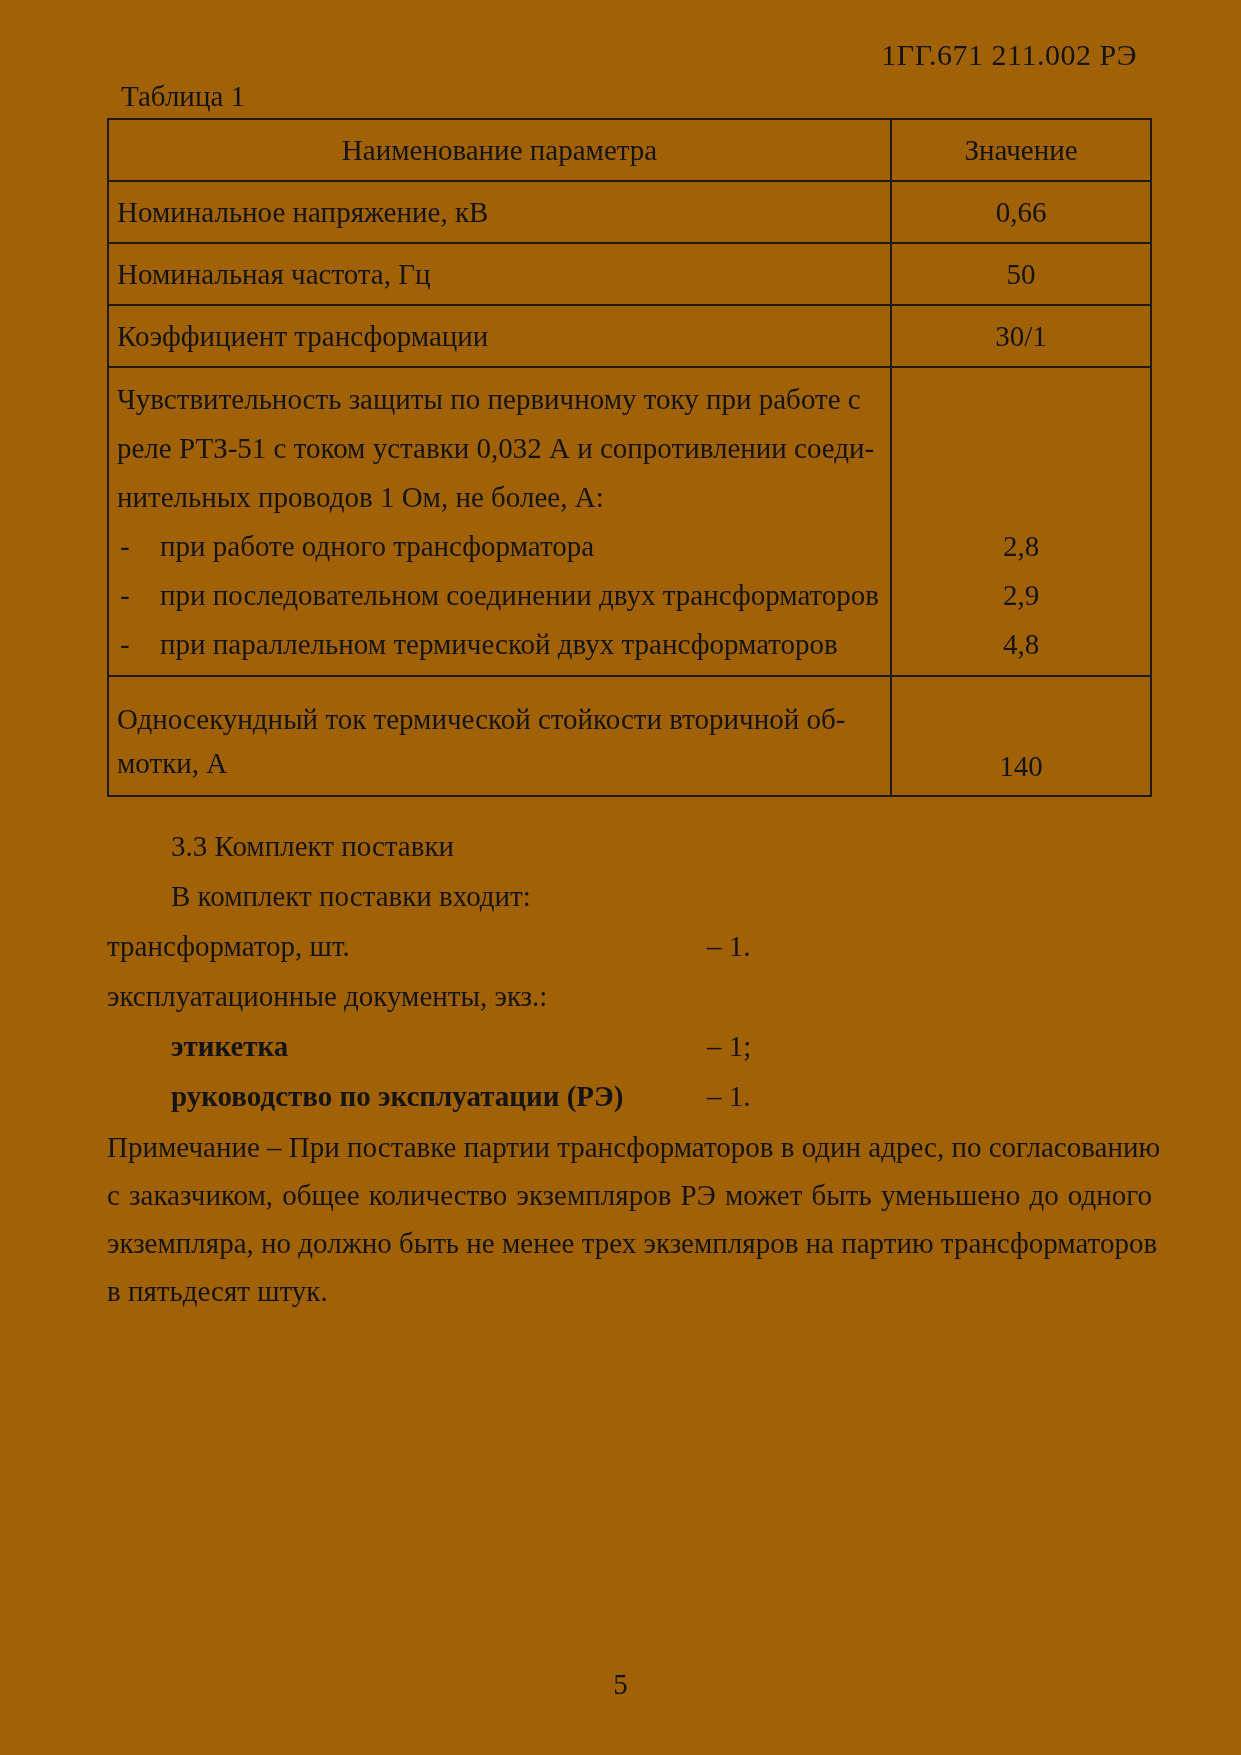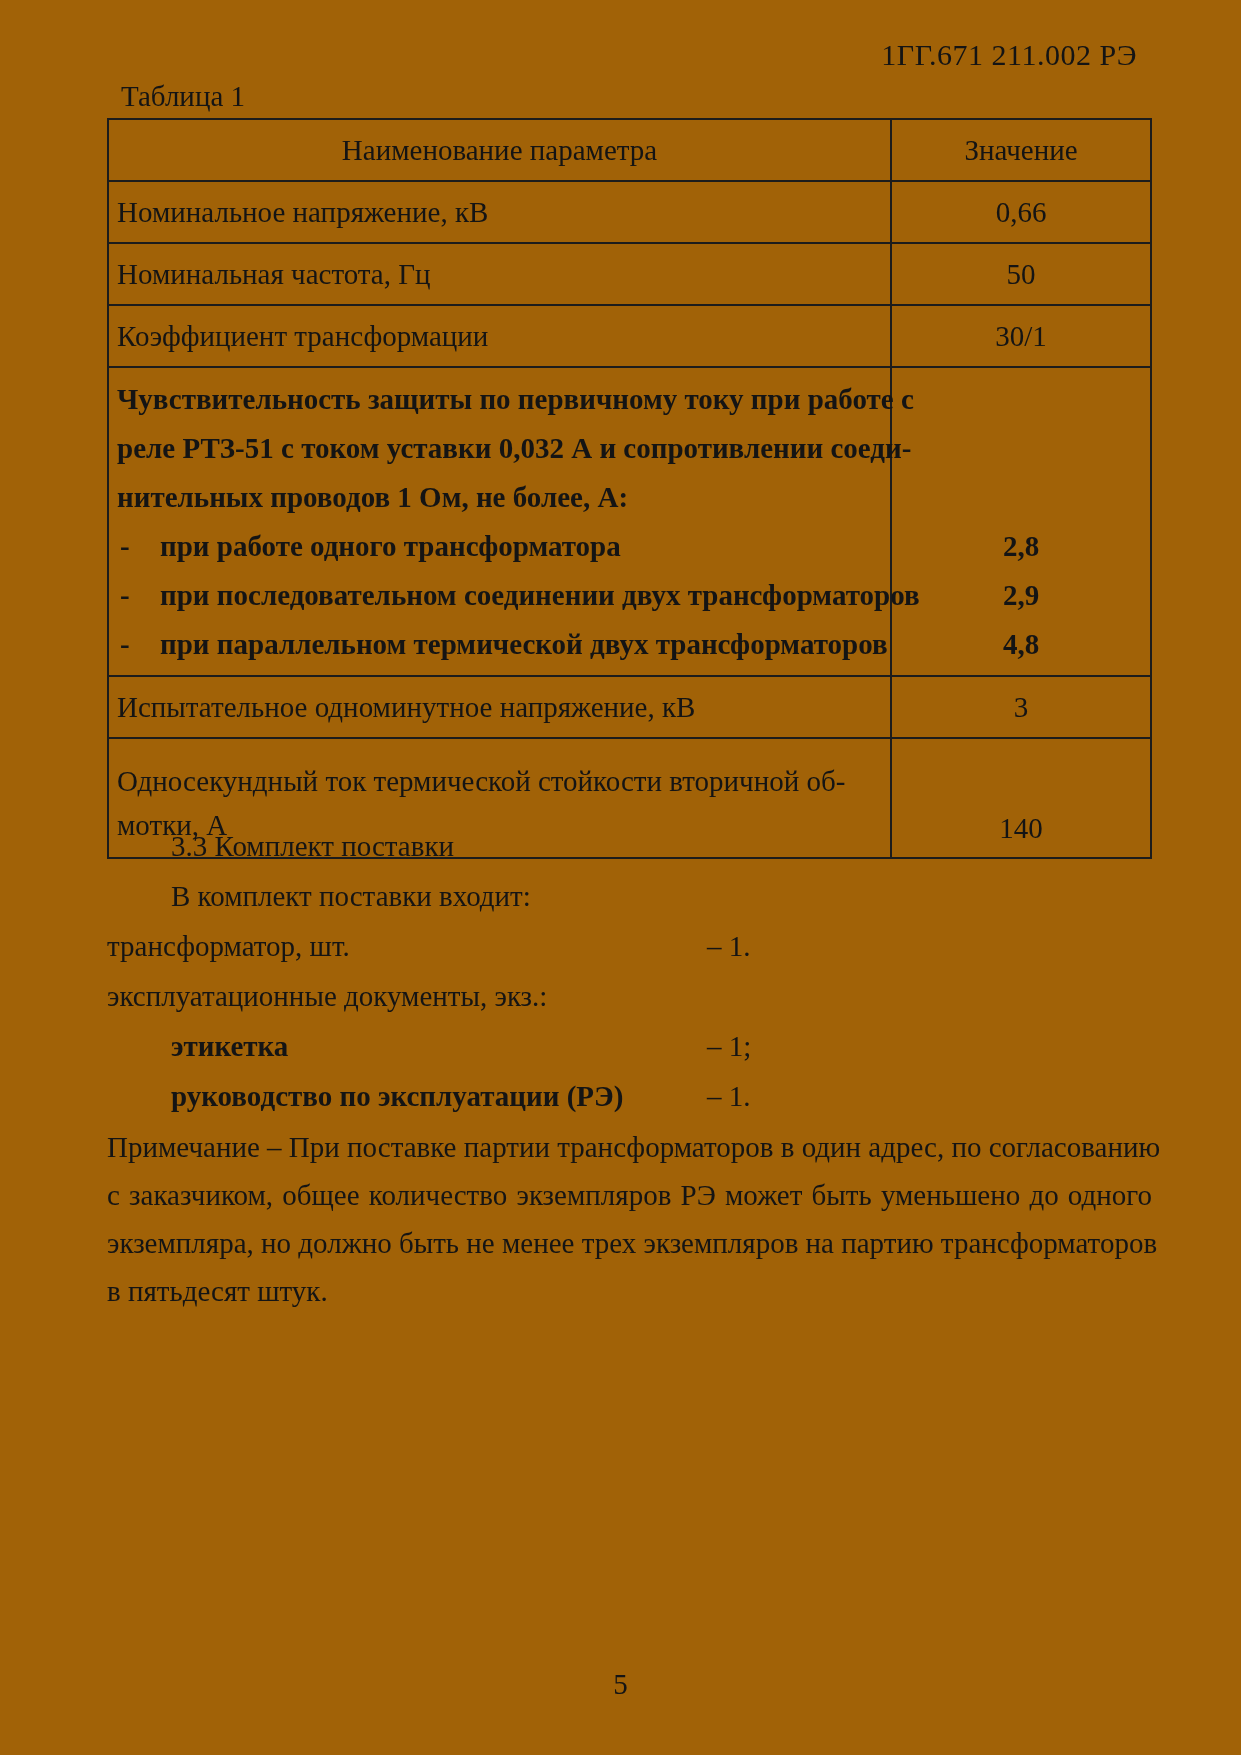--- a/index.html
+++ b/index.html
@@ -32,21 +32,21 @@
     border:2px solid #1c1c1c;
     padding:0 8px;
     vertical-align:middle;
   }
   td.c-param{width:765px;text-align:left;padding-left:10px;}
   td.c-value{text-align:center;}
   tr.r-head td{height:60px;text-align:center;font-size:29px;}
   tr.r-simple td{height:60px;}
   
   tr.r-big td{vertical-align:top;padding-top:7px;padding-bottom:6px;}
-  .line{height:49px;display:flex;align-items:center;white-space:nowrap;font-weight:bold;}
+  .line{height:49px;display:flex;align-items:center;white-space:nowrap;}
   .line.center{justify-content:center;}
   .dash{display:inline-block;width:40px;padding-left:3px;flex:0 0 40px;}
   
   tr.r-thermal td{vertical-align:top;padding-top:20px;padding-bottom:10px;}
   tr.r-thermal .tline{height:44px;display:flex;align-items:center;white-space:nowrap;}
   tr.r-thermal td.c-value{vertical-align:bottom;padding-bottom:12px;}
   
   .section{
     position:absolute;top:821px;left:107px;width:1045px;
   }
@@ -110,24 +110,20 @@
       </td>
       <td class="c-value" style="vertical-align:top;padding-top:7px;">
         <div class="line center"></div>
         <div class="line center"></div>
         <div class="line center"></div>
         <div class="line center">2,8</div>
         <div class="line center">2,9</div>
         <div class="line center">4,8</div>
       </td>
     </tr>
-    <tr class="r-simple">
-      <td class="c-param">Испытательное одноминутное напряжение, кВ</td>
-      <td class="c-value">3</td>
-    </tr>
     <tr class="r-thermal">
       <td class="c-param">
         <div class="tline">Односекундный ток термической стойкости вторичной об-</div>
         <div class="tline">мотки, А</div>
       </td>
       <td class="c-value">140</td>
     </tr>
   </tbody>
     </table>
 

